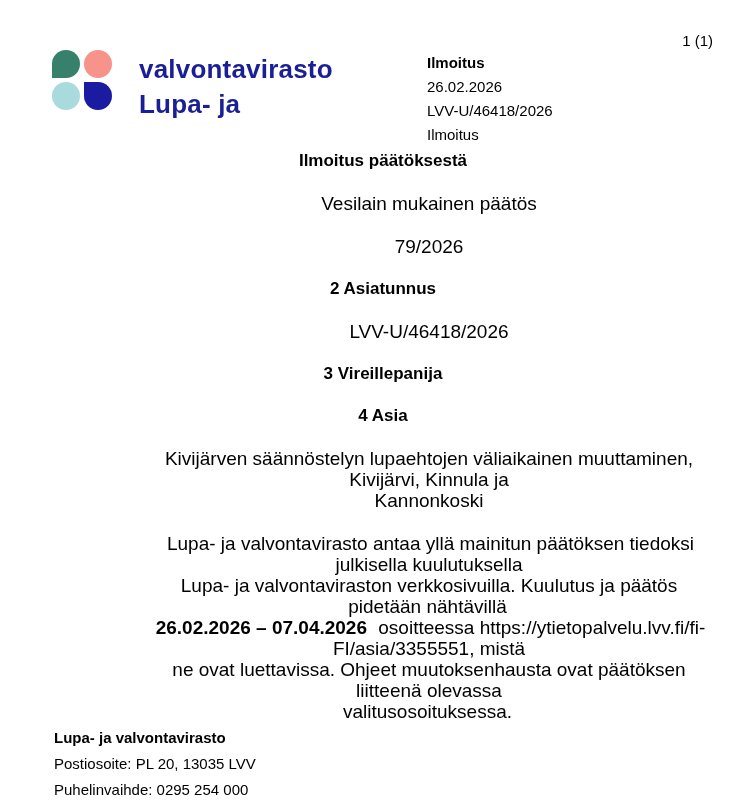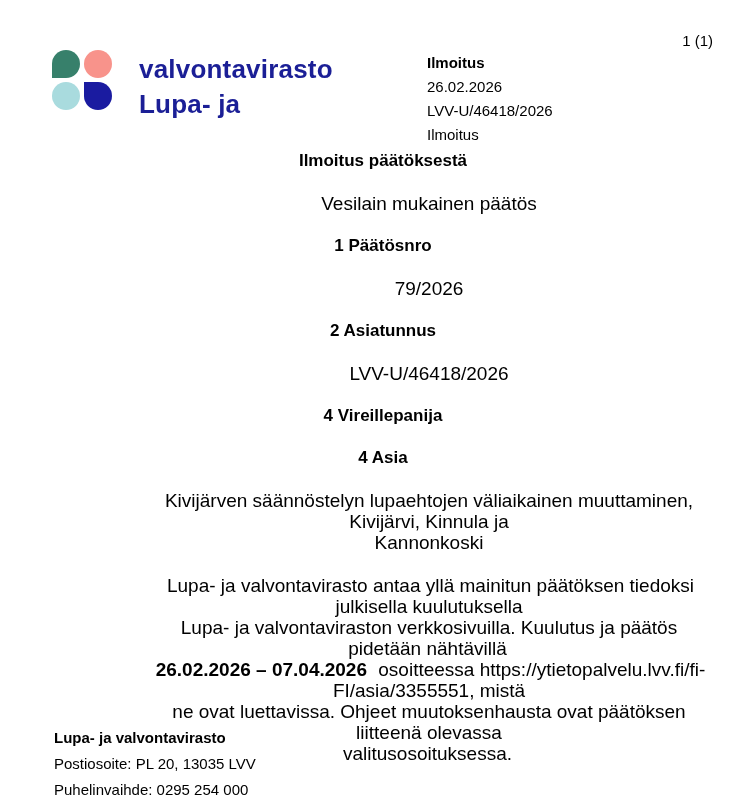--- a/index.html
+++ b/index.html
@@ -115,27 +115,26 @@
     <div>26.02.2026</div>
     <div>LVV-U/46418/2026</div>
     <div>Ilmoitus</div>
   </div>
 
   <div class="doc-body">
 
     <h1>Ilmoitus päätöksestä</h1>
     <p class="body-text">Vesilain mukainen päätös</p>
 
-    <h2>1 Päätösnro</h2>
     <p class="body-text">79/2026</p>
 
     <h2>2 Asiatunnus</h2>
     <p class="body-text">LVV-U/46418/2026</p>
 
-    <h2>4 Vireillepanija</h2>
+    <h2>3 Vireillepanija</h2>
 
     <h2>4 Asia</h2>
     <p class="body-text">Kivijärven säännöstelyn lupaehtojen väliaikainen muuttaminen, Kivijärvi, Kinnula ja
 Kannonkoski</p>
 
     <p class="body-text"><span>Lupa- ja valvontavirasto antaa yllä mainitun päätöksen tiedoksi julkisella kuulutuksella
 Lupa- ja valvontaviraston verkkosivuilla. Kuulutus ja päätös pidetään nähtävillä
 </span><b>26.02.2026 – 07.04.2026</b><span> osoitteessa https://ytietopalvelu.lvv.fi/fi-FI/asia/3355551, mistä
 ne ovat luettavissa. Ohjeet muutoksenhausta ovat päätöksen liitteenä olevassa
 valitusosoituksessa.</span></p>

